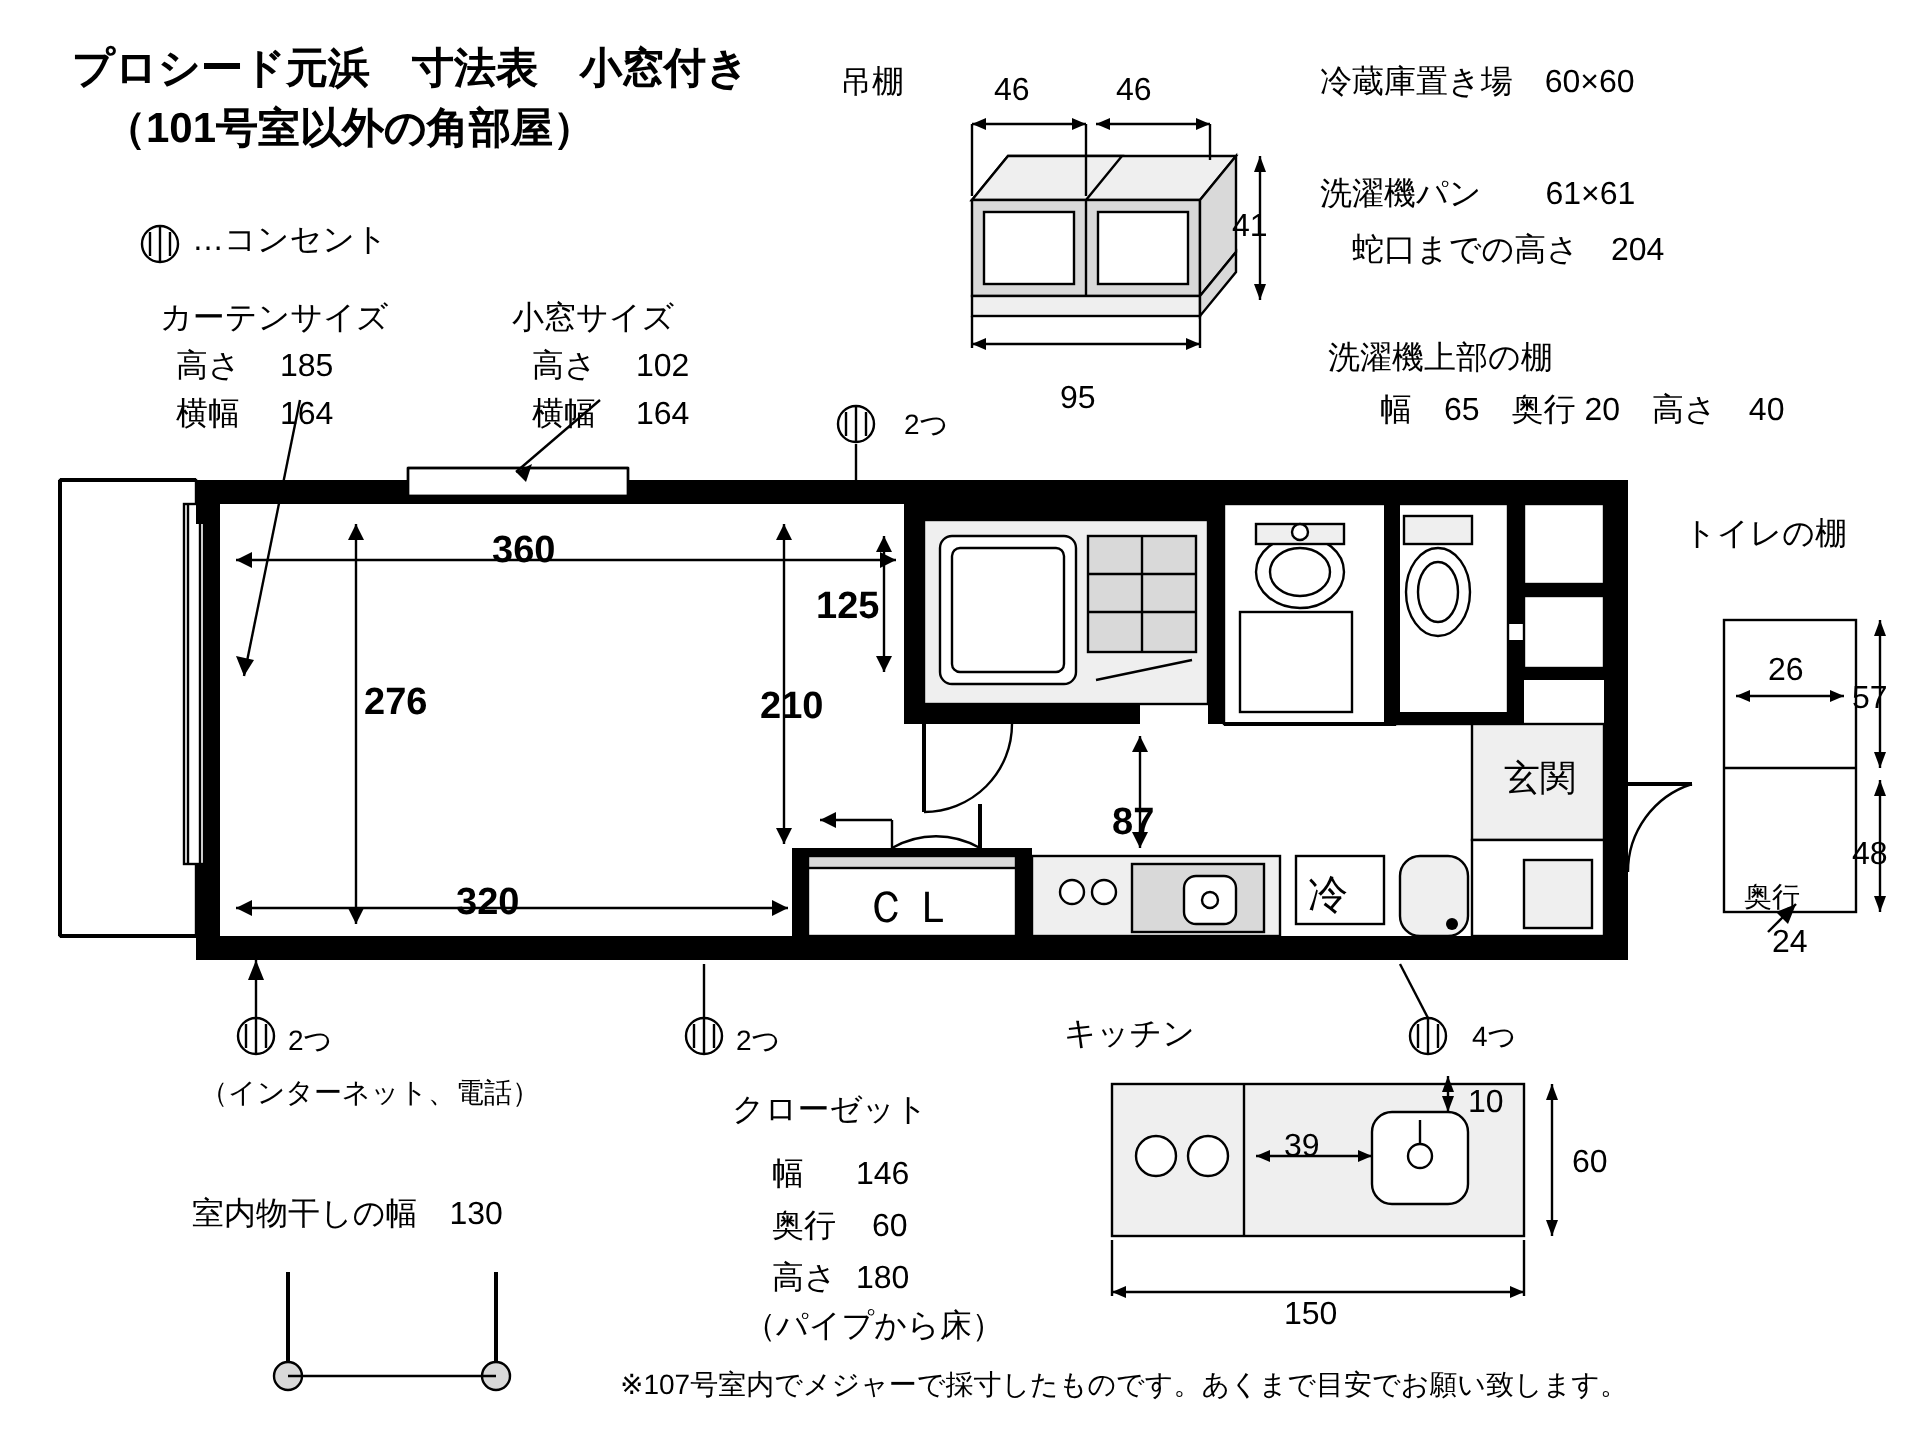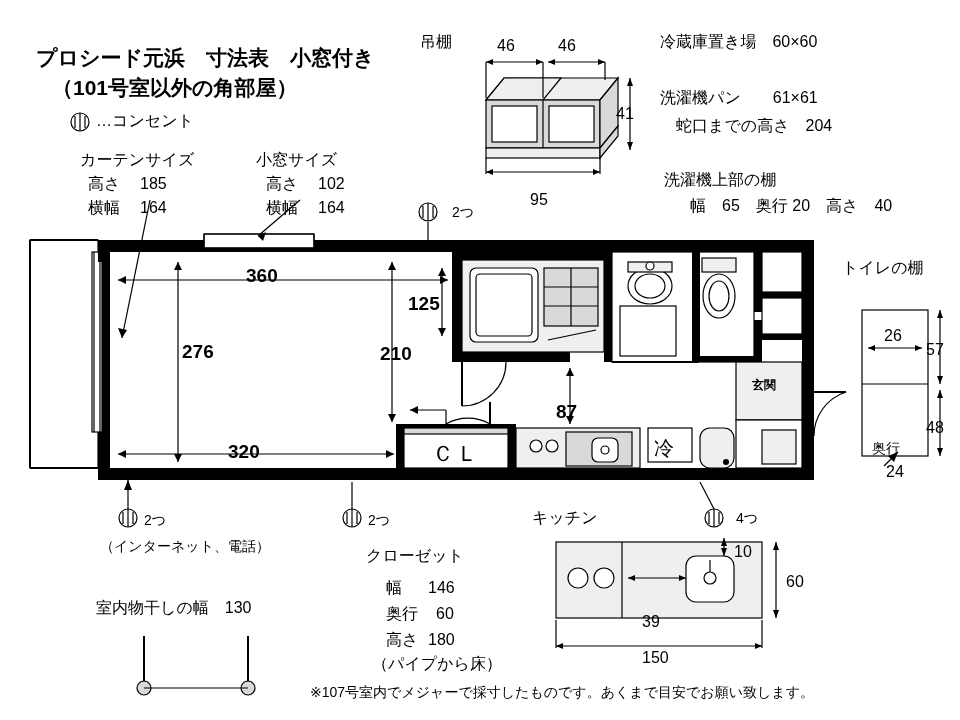--- a/index.html
+++ b/index.html
@@ -5,21 +5,21 @@
   html,body{margin:0;padding:0;}
   body{
     width:960px;height:720px;
     background:#ffffff;
     font-family:"Liberation Sans","DejaVu Sans",sans-serif;
     color:#000;
     position:relative;
     overflow:hidden;
   }
   .t{position:absolute;white-space:pre;line-height:1.25;}
-  .ttl{font-size:21px;font-weight:bold;margin-top:23px;}
+  .ttl{font-size:21px;font-weight:bold;}
   .lbl{font-size:16px;}
   .lbl-s{font-size:14px;}
   .num{font-size:16px;}
   .num-b{font-size:19px;font-weight:bold;}
 
   svg{position:absolute;left:0;top:0;overflow:visible;}
   .s-line{stroke:#000;stroke-width:1.2;fill:none;}
   .s-line2{stroke:#000;stroke-width:2;fill:none;}
   .s-fill-g{fill:#d9d9d9;stroke:#000;stroke-width:1.2;}
   .s-fill-lg{fill:#efefef;stroke:#000;stroke-width:1.2;}
@@ -333,31 +333,31 @@
 
 <div class="t num-b" style="left:246px;top:264px;">360</div>
 <div class="t num-b" style="left:182px;top:340px;">276</div>
 <div class="t num-b" style="left:228px;top:440px;">320</div>
 <div class="t num-b" style="left:380px;top:342px;">210</div>
 <div class="t num-b" style="left:408px;top:292px;">125</div>
 <div class="t num-b" style="left:556px;top:400px;">87</div>
 
 <div class="t" style="left:432px;top:440px;font-size:22px;letter-spacing:2px;">ＣＬ</div>
 <div class="t" style="left:654px;top:436px;font-size:20px;">冷</div>
-<div class="t" style="left:752px;top:378px;font-size:12px;font-weight:bold;">玄関</div>
+<div class="t" style="left:752px;top:378px;font-size:18px;">玄関</div>
 
 <div class="t lbl-s" style="left:452px;top:204px;">2つ</div>
 <div class="t lbl-s" style="left:144px;top:512px;">2つ</div>
 <div class="t lbl-s" style="left:100px;top:538px;">（インターネット、電話）</div>
 <div class="t lbl-s" style="left:368px;top:512px;">2つ</div>
 <div class="t lbl-s" style="left:736px;top:510px;">4つ</div>
 
 <div class="t lbl" style="left:532px;top:508px;">キッチン</div>
 <div class="t num" style="left:734px;top:542px;">10</div>
-<div class="t num" style="left:642px;top:564px;margin-top:48px;">39</div>
+<div class="t num" style="left:642px;top:564px;">39</div>
 <div class="t num" style="left:786px;top:572px;">60</div>
 <div class="t num" style="left:642px;top:648px;">150</div>
 
 <div class="t lbl" style="left:366px;top:546px;">クローゼット</div>
 <div class="t lbl" style="left:386px;top:578px;">幅</div>
 <div class="t lbl" style="left:428px;top:578px;">146</div>
 <div class="t lbl" style="left:386px;top:604px;">奥行</div>
 <div class="t lbl" style="left:436px;top:604px;">60</div>
 <div class="t lbl" style="left:386px;top:630px;">高さ</div>
 <div class="t lbl" style="left:428px;top:630px;">180</div>

